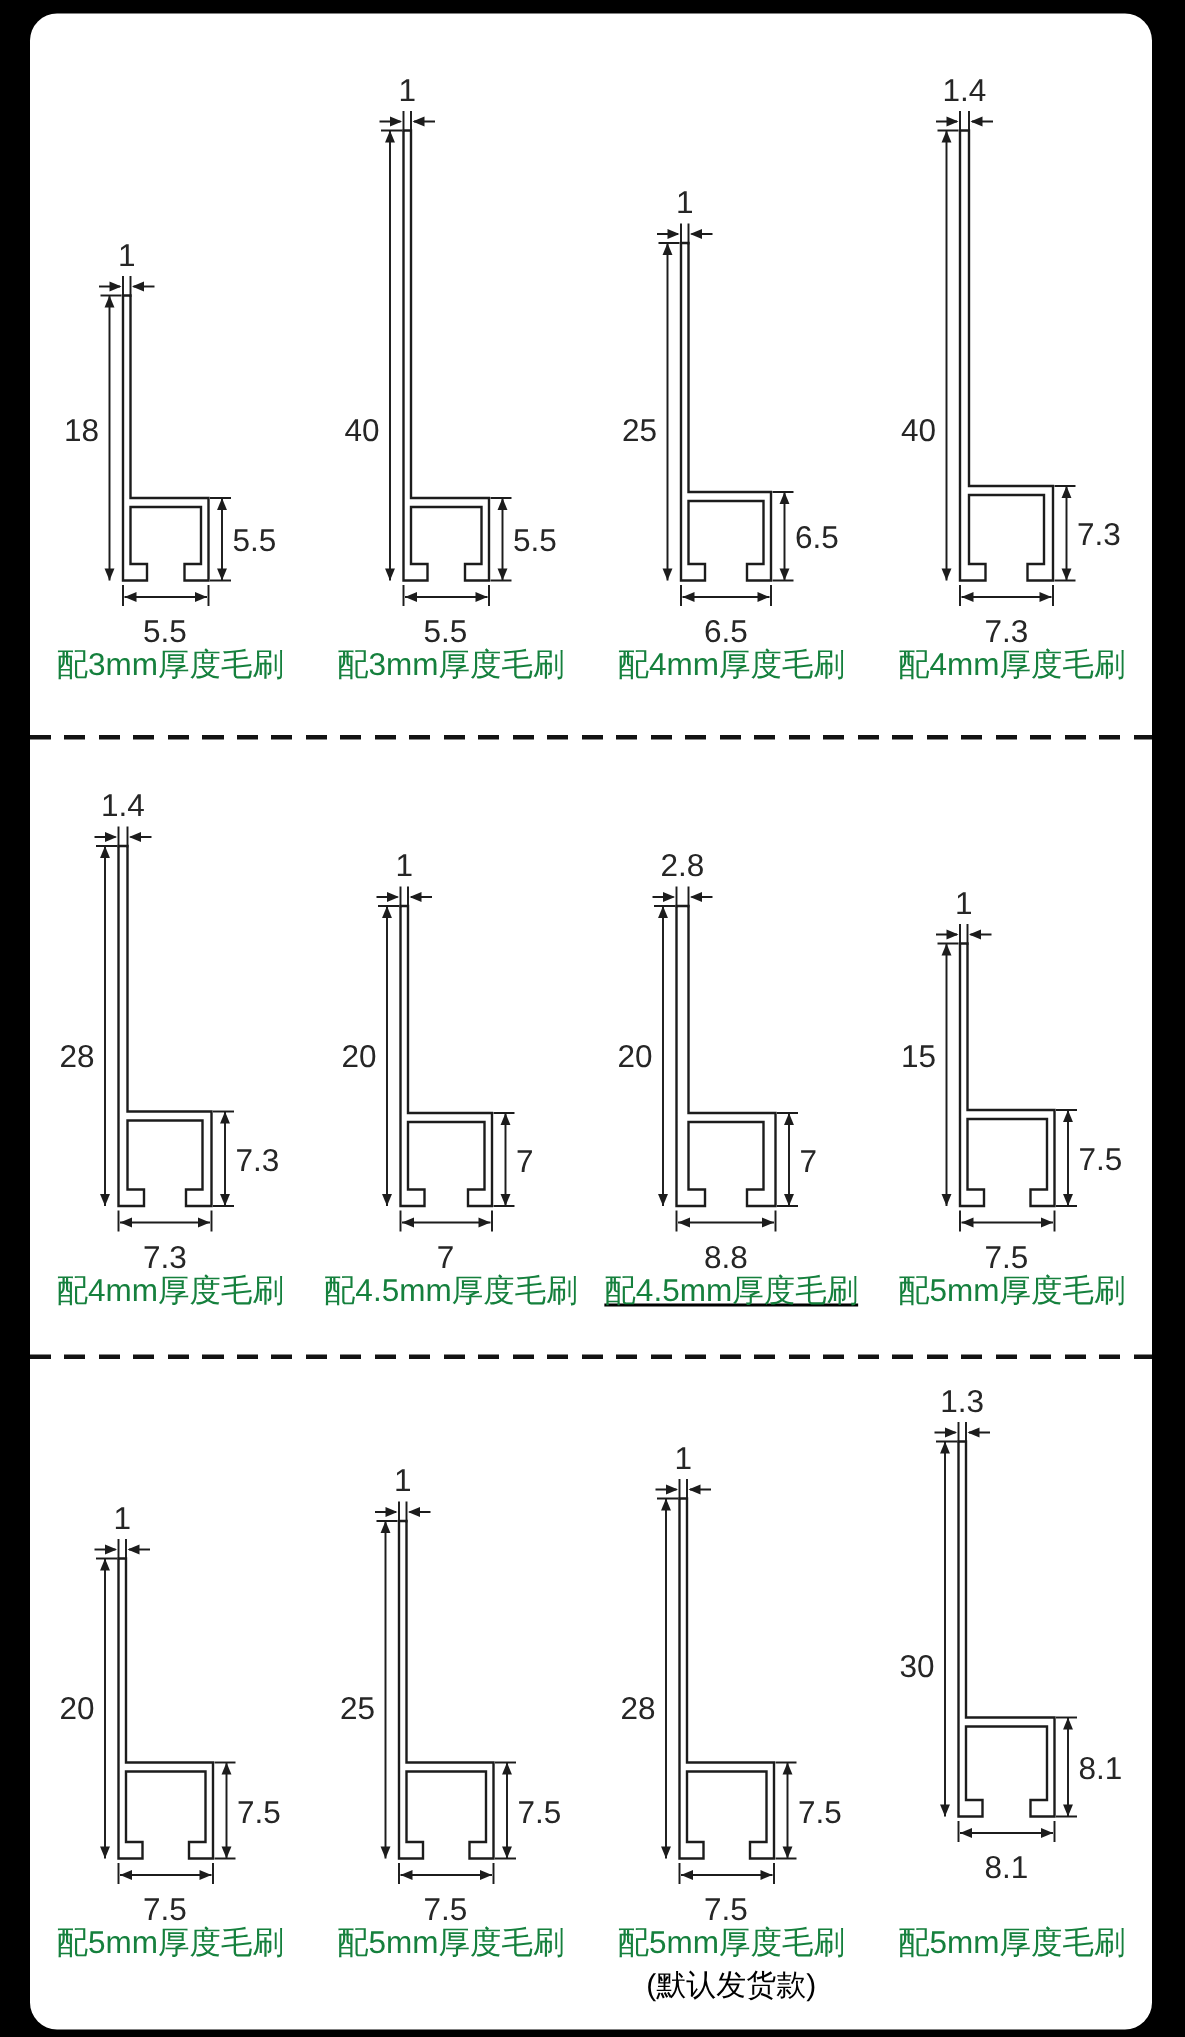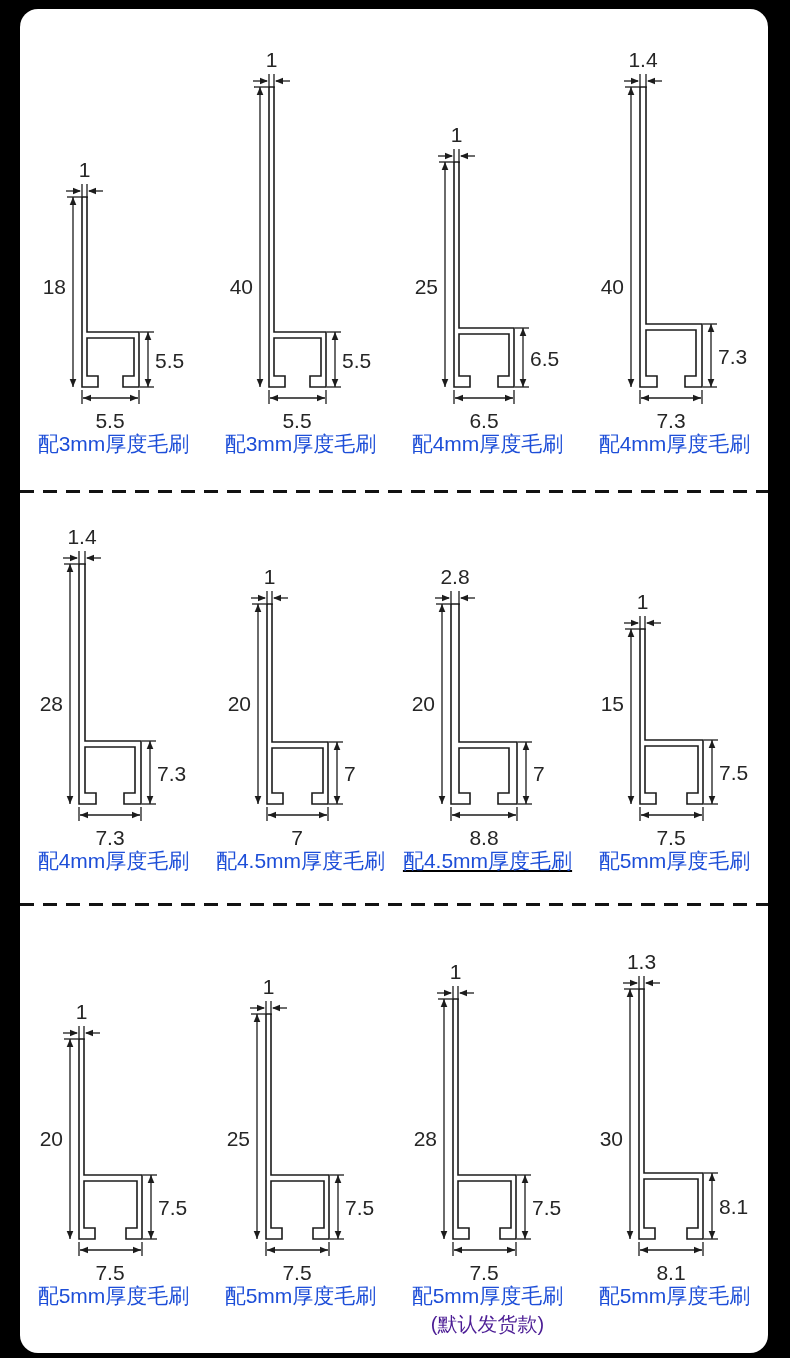--- a/index.html
+++ b/index.html
@@ -4,23 +4,23 @@
 <style>
   html,body{margin:0;padding:0;background:#000;}
   #page{position:relative;width:790px;height:1358px;background:#000;overflow:hidden;
         font-family:"Liberation Sans", sans-serif;}
   #sheet{position:absolute;left:20px;top:9px;width:748px;height:1344px;
          background:#ffffff;border-radius:18px;}
   .profile-row{position:absolute;left:0;width:748px;display:flex;}
   .profile-cell{width:187px;display:flex;flex-direction:column;align-items:center;
                 justify-content:flex-end;box-sizing:border-box;}
   .cap-block{display:flex;flex-direction:column;align-items:center;}
-  .profile-caption{font-size:21px;line-height:30px;color:#1d4ed8;white-space:nowrap;
+  .profile-caption{font-size:21px;line-height:30px;color:#15803d;white-space:nowrap;
                    text-align:center;font-weight:500;}
-  .caption-note{font-size:20px;line-height:26px;color:#4c1d95;white-space:nowrap;
+  .caption-note{font-size:20px;line-height:26px;color:#000000;white-space:nowrap;
                 text-align:center;font-weight:500;}
   .row-separator{position:absolute;left:0;width:748px;height:3px;
      background:repeating-linear-gradient(90deg,#121212 0 14px,transparent 14px 23px);}
   svg text{font-family:"Liberation Sans", sans-serif;}
 </style>
 </head>
 <body>
 
 <div id="page">
   <div id="sheet">
@@ -397,21 +397,21 @@
               <polygon points="60,309 68,305.7 68,312.3" fill="#1c1c1c"></polygon>
               <polygon points="121,309 113,305.7 113,312.3" fill="#1c1c1c"></polygon>
               <text x="90" y="339" text-anchor="middle" fill="#262626" font-size="21">7.5</text>
             </g>
           </svg>
           <div class="cap-block" style="height: 58px;">
             <div class="profile-caption">配5mm厚度毛刷</div>
             <div class="caption-note">(默认发货款)</div>
           </div>
         </div>
-        <div class="profile-cell" style="height: 450px; padding-bottom: 14px;">
+        <div class="profile-cell" style="height: 450px; padding-bottom: 14px; gap: 28px;">
           <svg width="187" height="340" viewBox="0 0 187 340">
             <path d="M58 48 L 58 298 L 74 298 L 74 287 L 63 287 L 63 238 L 117 238 L 117 287 L 106 287 L 106 298 L 122 298 L 122 232 L 63 232 L 63 48 Z" fill="#ffffff" stroke="#1c1c1c" stroke-width="1.6" stroke-linejoin="miter"></path>
             <g>
               <line x1="58" y1="35" x2="58" y2="49" stroke="#1c1c1c" stroke-width="1.3"></line>
               <line x1="63" y1="35" x2="63" y2="49" stroke="#1c1c1c" stroke-width="1.3"></line>
               <line x1="42" y1="42" x2="56" y2="42" stroke="#1c1c1c" stroke-width="1.3"></line>
               <polygon points="57,42 49,38.7 49,45.3" fill="#1c1c1c"></polygon>
               <line x1="65" y1="42" x2="79" y2="42" stroke="#1c1c1c" stroke-width="1.3"></line>
               <polygon points="64,42 72,38.7 72,45.3" fill="#1c1c1c"></polygon>
               <text x="60.5" y="28" text-anchor="middle" fill="#262626" font-size="21">1.3</text>

